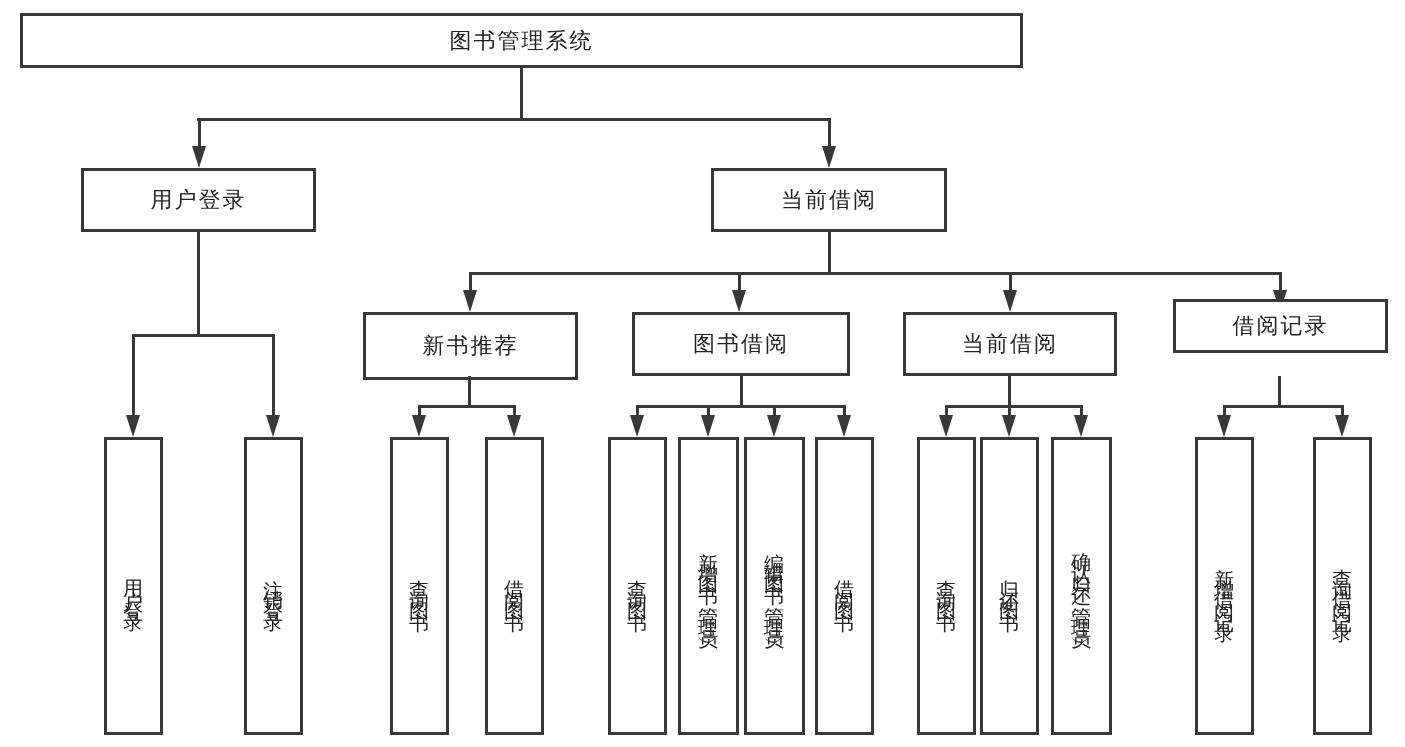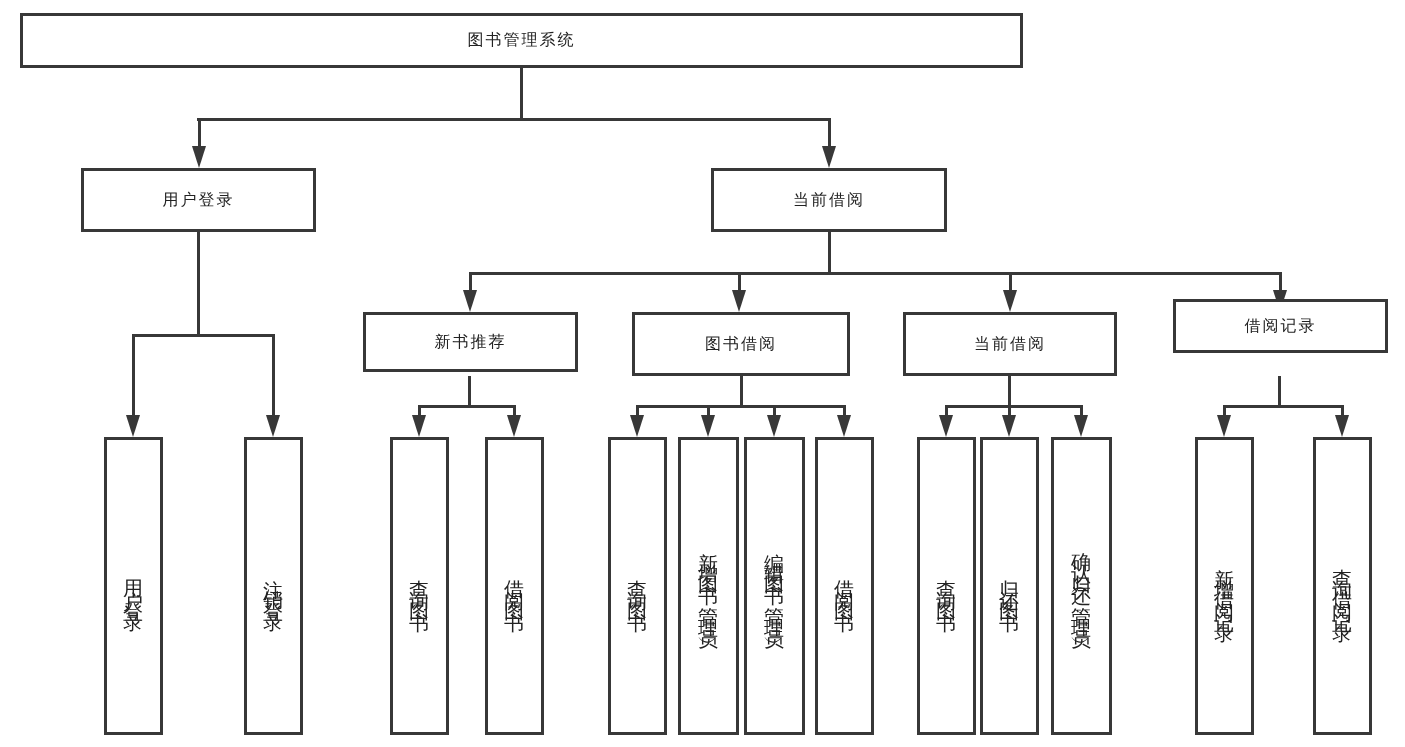--- a/index.html
+++ b/index.html
@@ -19,21 +19,21 @@
     position: absolute;
     box-sizing: border-box;
     border: 3px solid #383838;
     background: #ffffff;
     display: flex;
     align-items: center;
     justify-content: center;
     color: #222222;
   }
   .hbox span {
-    font-size: 16px;
+    font-size: 22px;
     letter-spacing: 2px;
     white-space: nowrap;
   }
   .vbox .vtext {
     writing-mode: vertical-rl;
     text-orientation: mixed;
     font-size: 20px;
     letter-spacing: 11px;
     line-height: 1;
   }
@@ -93,21 +93,21 @@
   <div class="line" style="left:469px;top:272px;width:812px;height:3px"></div>
   <div class="line" style="left:469px;top:272px;width:3px;height:22px"></div>
   <div class="arrow" style="left:463px;top:290px"></div>
   <div class="line" style="left:738px;top:272px;width:3px;height:22px"></div>
   <div class="arrow" style="left:732px;top:290px"></div>
   <div class="line" style="left:1009px;top:272px;width:3px;height:22px"></div>
   <div class="arrow" style="left:1003px;top:290px"></div>
   <div class="line" style="left:1279px;top:272px;width:3px;height:22px"></div>
   <div class="arrow" style="left:1273px;top:290px"></div>
 
-  <div class="box hbox" style="left:363px;top:312px;width:215px;height:60px">
+  <div class="box hbox" style="left:363px;top:312px;width:215px;height:68px">
     <span>新书推荐</span>
   </div>
   <div class="box hbox" style="left:903px;top:312px;width:214px;height:64px">
     <span>当前借阅</span>
   </div>
   <div class="box hbox" style="left:632px;top:312px;width:218px;height:64px">
     <span>图书借阅</span>
   </div>
   <div class="box hbox" style="left:1173px;top:299px;width:215px;height:54px">
     <span>借阅记录</span>

